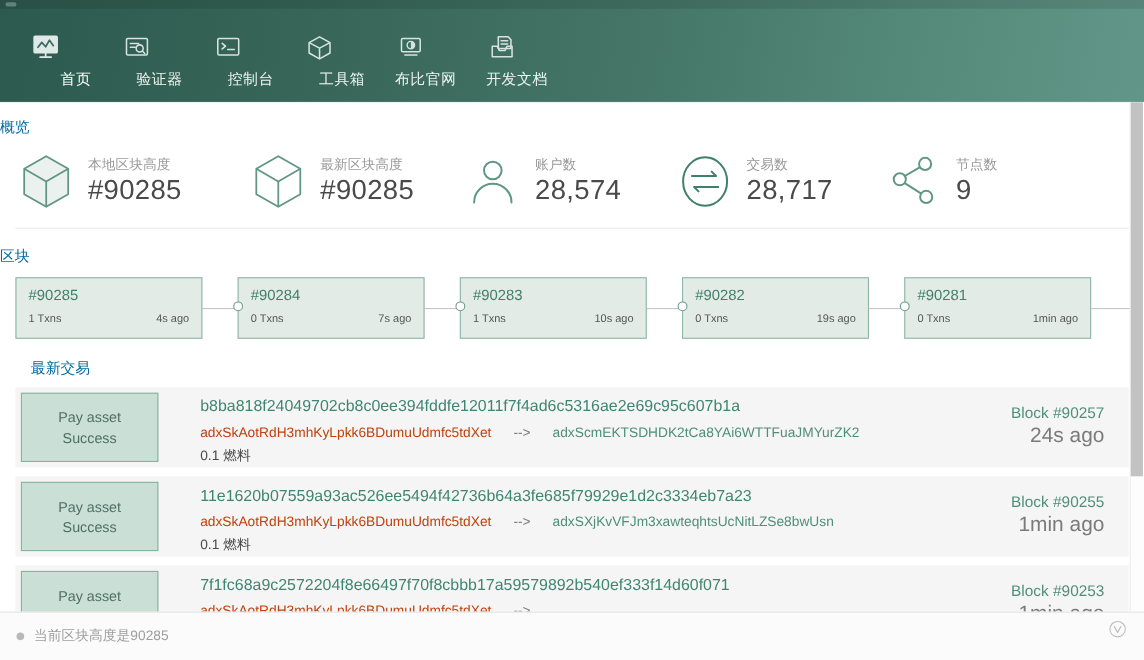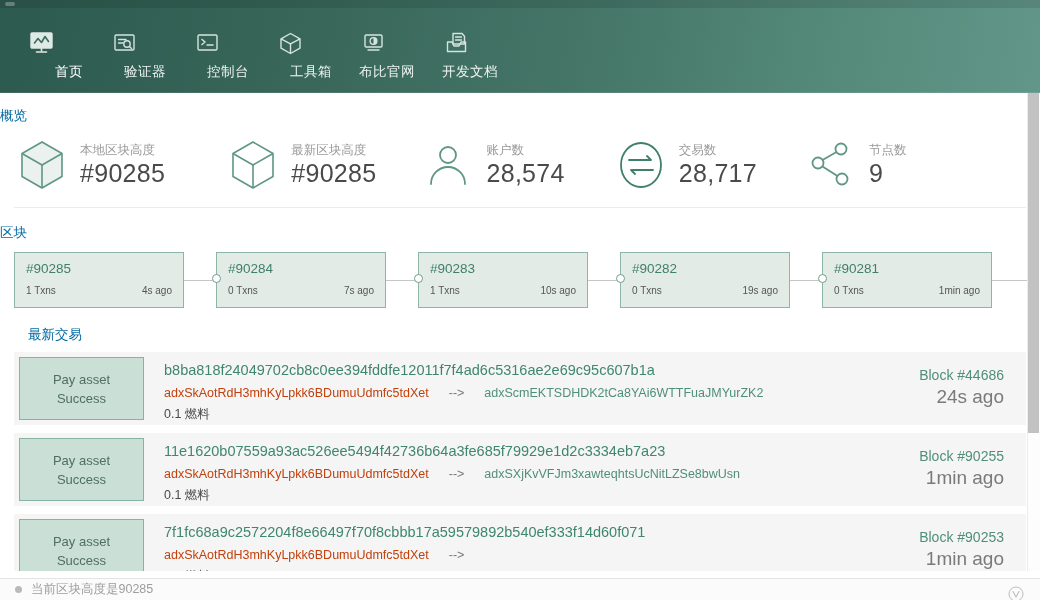--- a/index.html
+++ b/index.html
@@ -95,21 +95,21 @@
   .tx-row {
     display:flex; align-items:stretch;
     background:#f5f5f5; margin-bottom:8px; height:73px;
   }
   .tx-badge {
     width:125px; flex:0 0 125px; margin:5px 0 5px 5px;
     background:#cadfd6; border:1px solid #87b3a4;
     display:flex; flex-direction:column; align-items:center; justify-content:center;
     color:#4f6f66; font-size:13px; line-height:19px;
   }
-  .tx-body { flex:1; padding:8px 0 0 20px; min-width:0; }
+  .tx-body { flex:1; padding:8px 0 0 38px; min-width:0; }
   .tx-hash { font-size:14.5px; color:#3f8670; line-height:21px; white-space:nowrap; }
   .tx-addr-line {
     display:flex; align-items:center; font-size:12.5px; line-height:20px; margin-top:2px;
   }
   .tx-from { color:#c2410c; }
   .tx-arrow { color:#777; margin:0 20px; font-size:12.5px; }
   .tx-to { color:#4f8f79; }
   .tx-fee { font-size:12.5px; color:#4a4a4a; line-height:20px; margin-top:1px; }
   .tx-right {
     width:180px; flex:0 0 180px; text-align:right; padding:12px 22px 0 0;
@@ -122,21 +122,21 @@
     position:absolute; top:93px; right:0; width:13px; height:478px;
     background:#fdfdfd; border-left:1px solid #ececec;
   }
   .scrollbar-thumb {
     position:absolute; top:0px; right:1px; width:11px; height:340px;
     background:#c2c2c2;
   }
 
   
   .statusbar {
-    position:absolute; bottom:0; left:0; width:1040px; height:22px;
+    position:absolute; bottom:0; left:0; width:1040px; height:44px;
     background:#fbfbfb; border-top:1px solid #e4e4e4;
     display:flex; align-items:center;
   }
   .status-dot {
     width:7px; height:7px; border-radius:50%; background:#b9b9b9;
     margin-left:15px; flex:0 0 7px;
   }
   .status-text { font-size:12.5px; color:#9d9d9d; margin-left:9px; }
   .status-icon { position:absolute; right:16px; top:7px; }
 </style>
@@ -383,21 +383,21 @@
         <div class="tx-body">
           <div class="tx-hash">b8ba818f24049702cb8c0ee394fddfe12011f7f4ad6c5316ae2e69c95c607b1a</div>
           <div class="tx-addr-line">
             <span class="tx-from">adxSkAotRdH3mhKyLpkk6BDumuUdmfc5tdXet</span>
             <span class="tx-arrow">--&gt;</span>
             <span class="tx-to">adxScmEKTSDHDK2tCa8YAi6WTTFuaJMYurZK2</span>
           </div>
           <div class="tx-fee">0.1 燃料</div>
         </div>
         <div class="tx-right">
-          <div class="tx-block">Block #44686</div>
+          <div class="tx-block">Block #90257</div>
           <div class="tx-time">24s ago</div>
         </div>
       </div>
 
       <div class="tx-row">
         <div class="tx-badge">
           <span>Pay asset</span>
           <span>Success</span>
         </div>
         <div class="tx-body">

